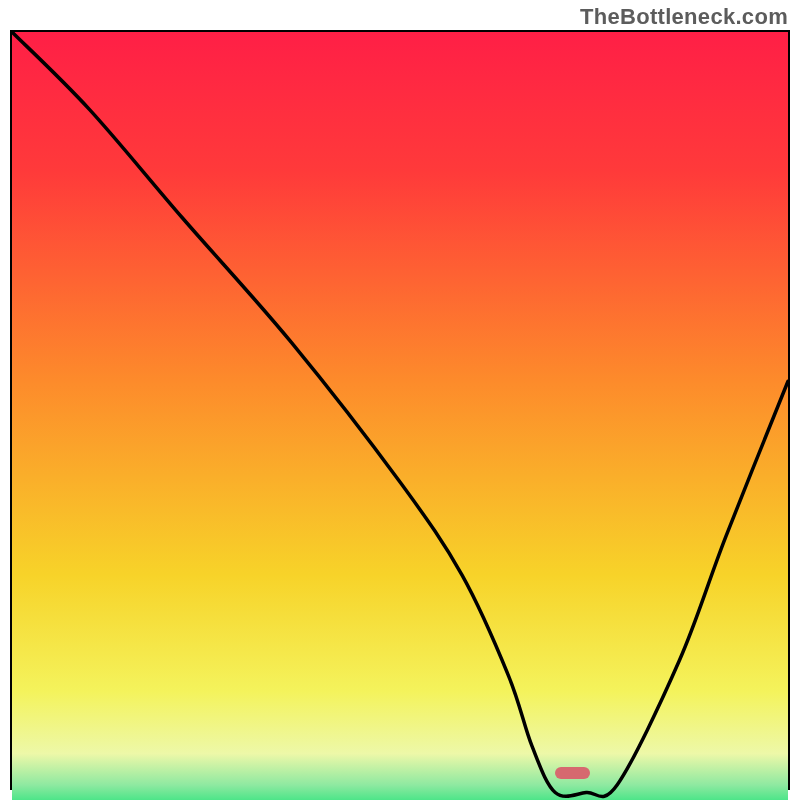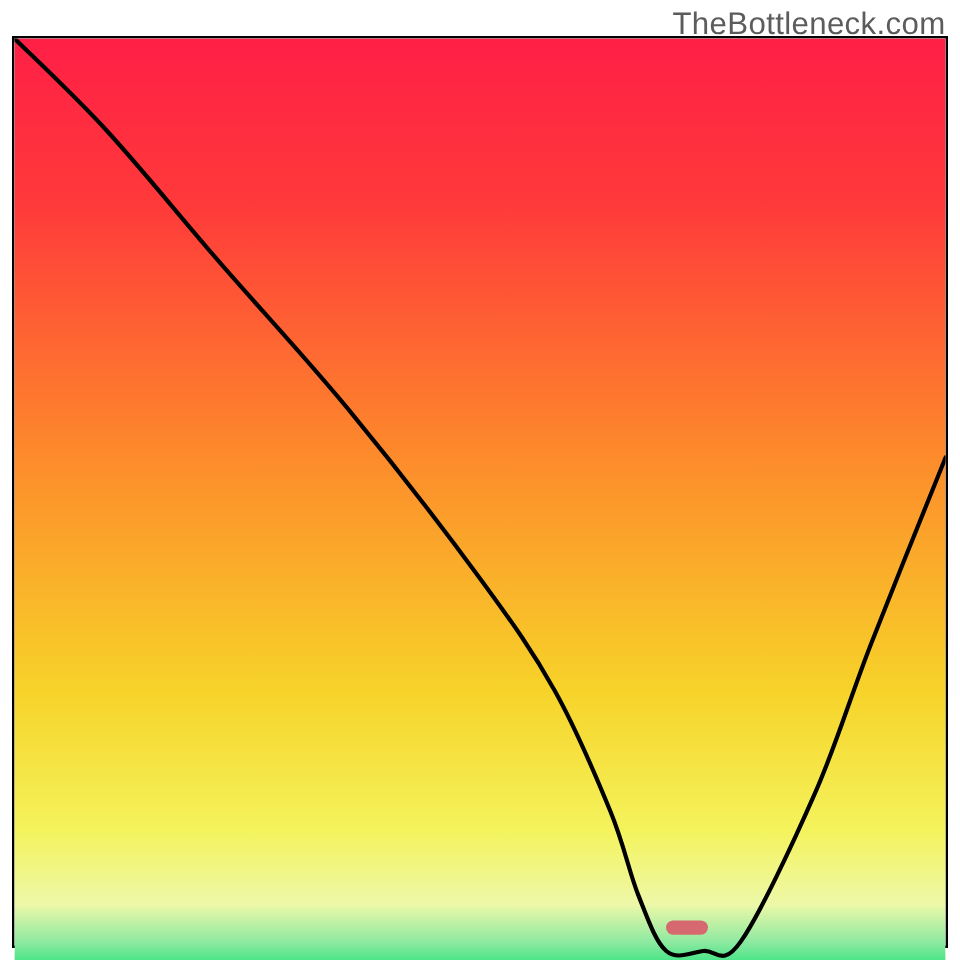--- a/index.html
+++ b/index.html
@@ -13,22 +13,22 @@
   }
   .stage {
     position: relative;
     width: 800px;
     height: 800px;
   }
   .watermark {
     position: absolute;
     top: 4px;
     right: 12px;
-    font-size: 26px;
-    font-weight: 400;
+    font-size: 22px;
+    font-weight: 700;
     color: #5c5c5c;
     letter-spacing: 0.3px;
     user-select: none;
   }
   .plot-outer {
     position: absolute;
     left: 10px;
     top: 30px;
     width: 780px;
     height: 760px;

